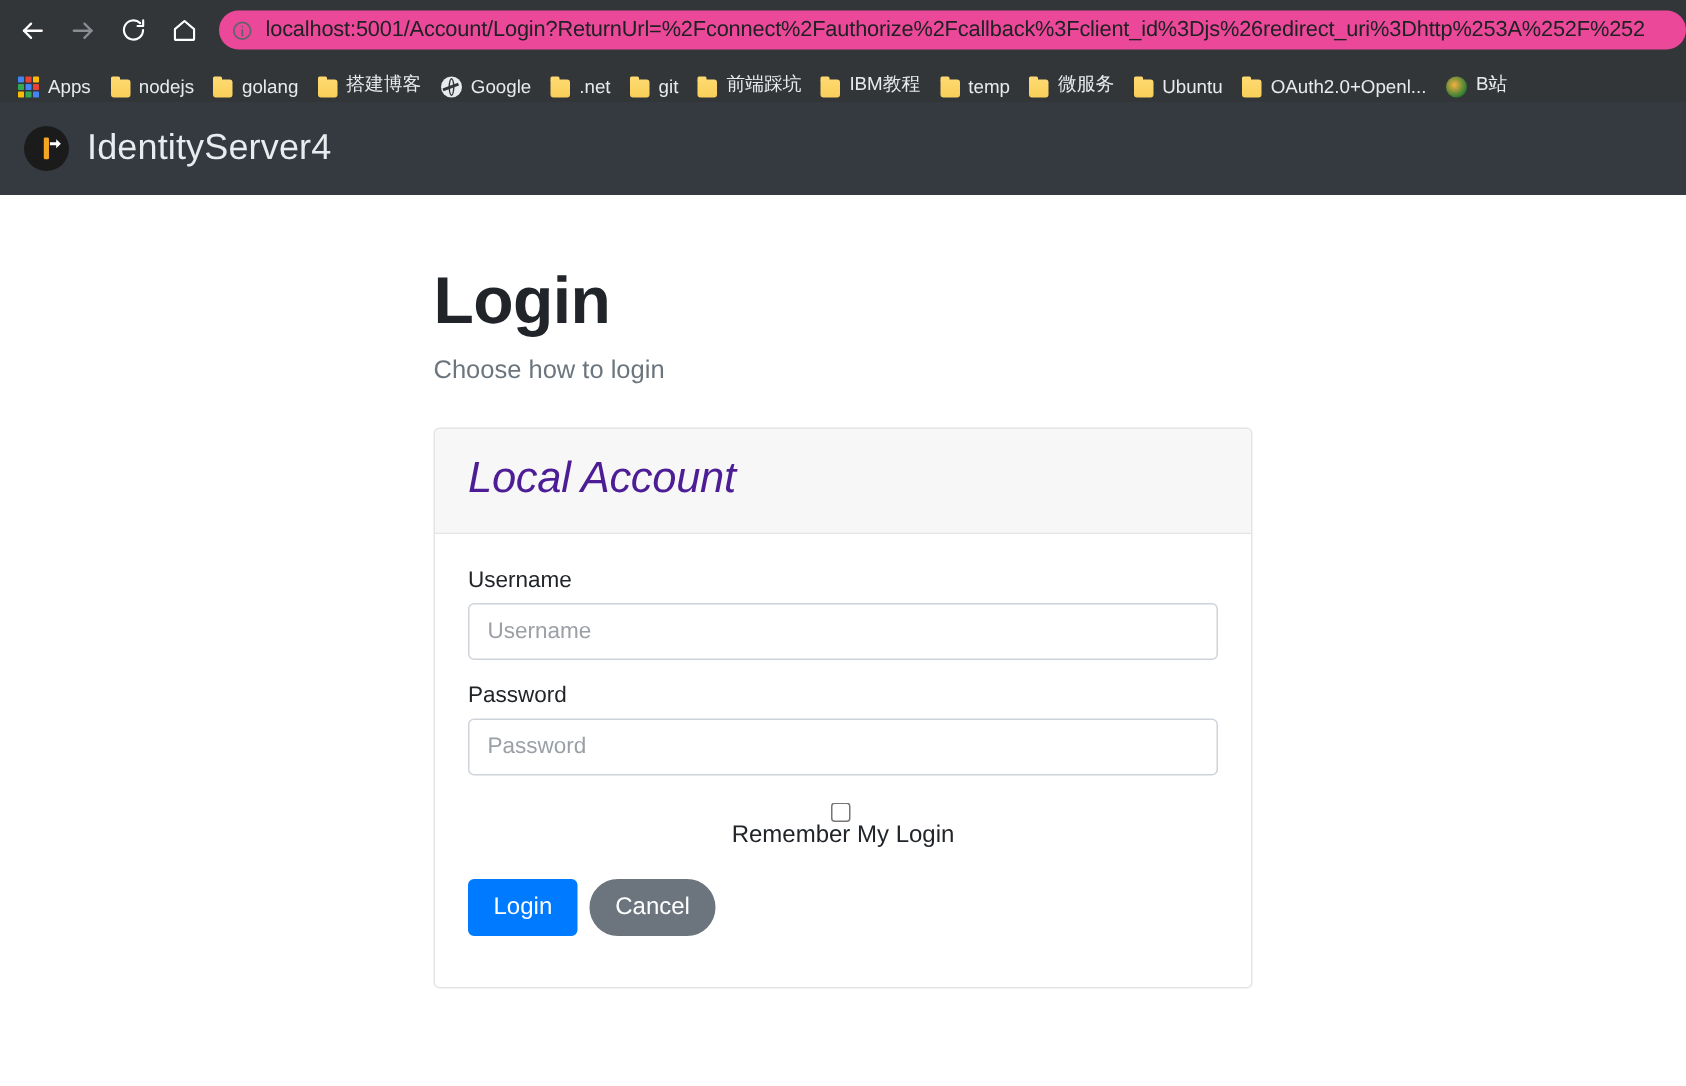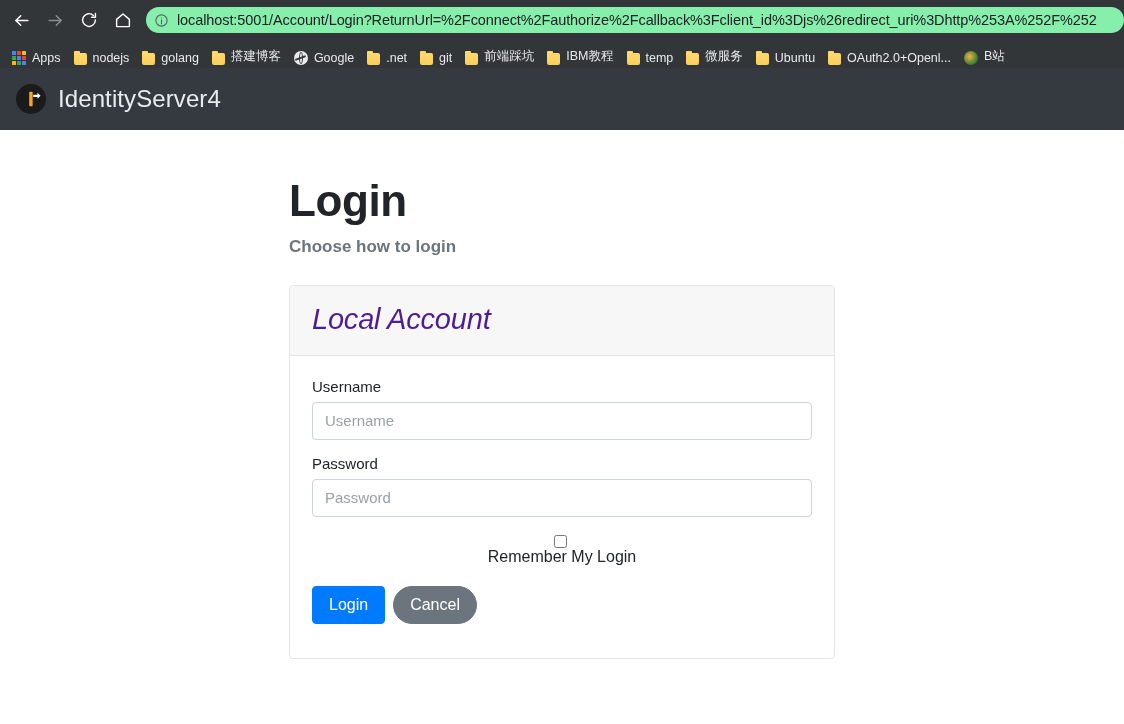--- a/index.html
+++ b/index.html
@@ -25,21 +25,21 @@
   .nav-btn {
     width: 30px; height: 30px;
     display: flex; align-items: center; justify-content: center;
     margin-right: 4px;
     flex: none;
   }
   .nav-btn svg { display: block; }
   .omnibox {
     flex: 1 1 auto;
     height: 26px;
-    background: #86efac;
+    background: #ec4899;
     border-radius: 13px;
     display: flex;
     align-items: center;
     padding: 0 10px 0 8px;
     margin-left: 4px;
     margin-right: 0;
     overflow: hidden;
     min-width: 0;
   }
   .info-icon { flex: none; margin-right: 8px; display: flex; }
@@ -184,21 +184,21 @@
     font-weight: 600;
     color: #212529;
     margin: 0;
     line-height: 1.15;
     letter-spacing: -0.4px;
   }
   .page-sub {
     font-size: 17px;
     color: #6c757d;
     margin-top: 10px;
-    font-weight: 700;
+    font-weight: 400;
   }
 
   .card {
     margin-top: 28px;
     border: 1px solid #e3e4e6;
     border-radius: 4px;
     background: #ffffff;
   }
   .card-header {
     background: #f7f7f8;

